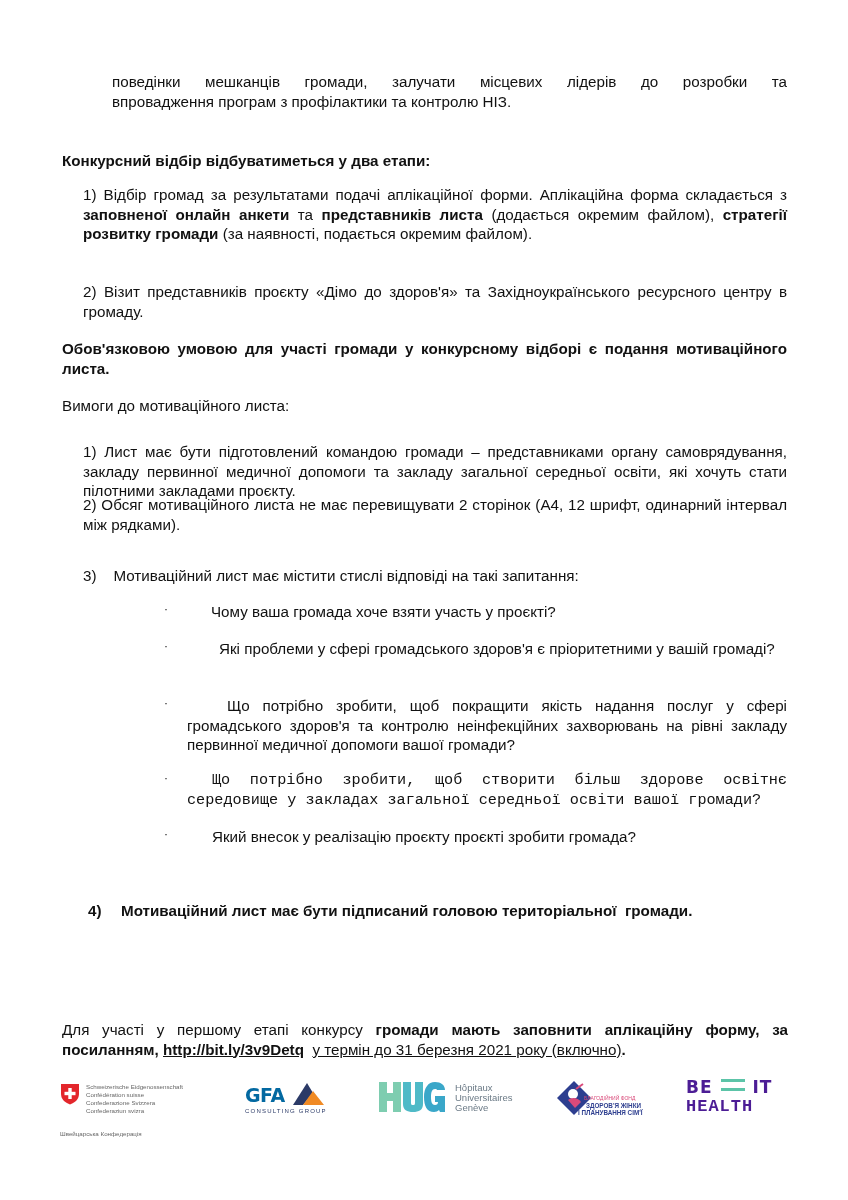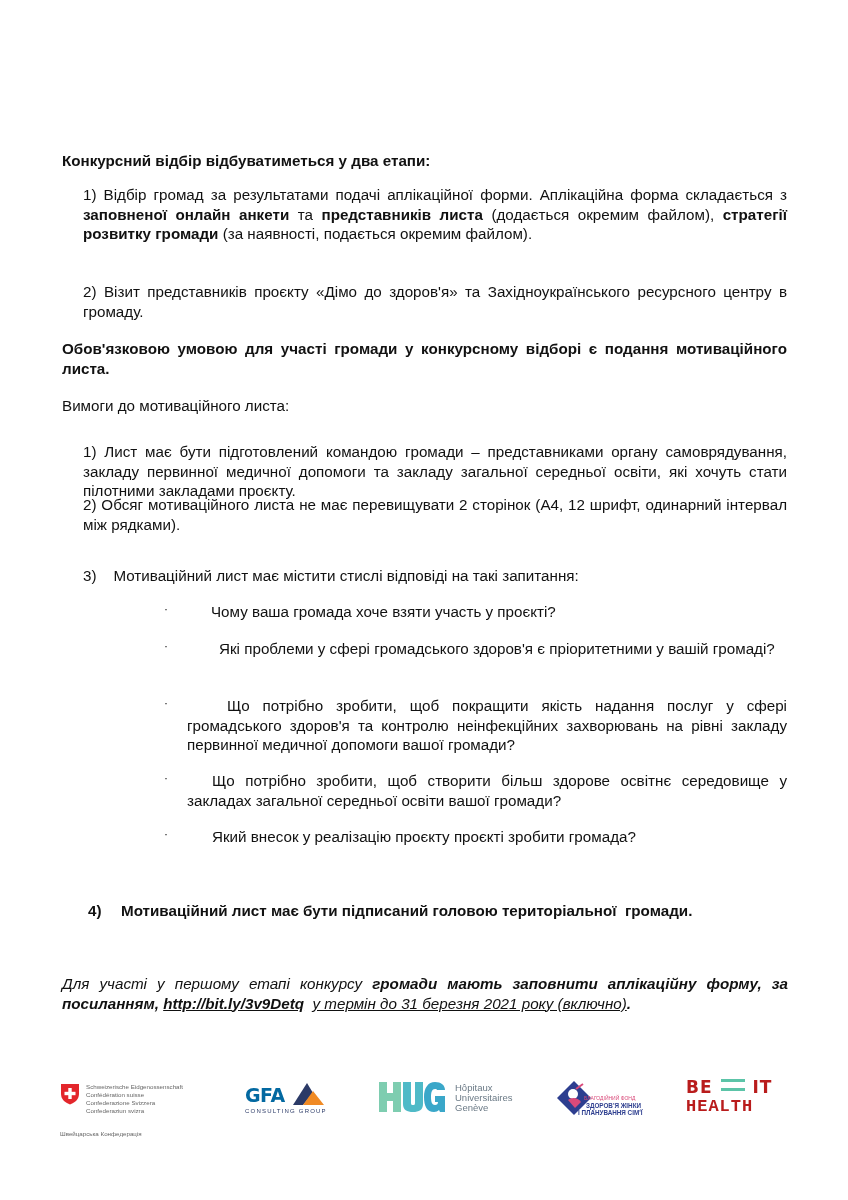--- a/index.html
+++ b/index.html
@@ -10,28 +10,30 @@
     .b { font-weight: bold; }
     .u { text-decoration: underline; }
     .nojust { text-align: left; }
     .bullet-dot { position: absolute; font-size: 12px; }
     
     .logo { position: absolute; }
     .swiss-text { position: absolute; font-size: 6.2px; line-height: 8px; color: #666; white-space: nowrap; }
     .gfa-word { font-family: "DejaVu Sans", sans-serif; font-weight: bold; color: #0369a1; font-size: 19px; letter-spacing: -0.5px; }
     .gfa-sub { font-size: 6px; color: #2b3a67; letter-spacing: 1.2px; white-space: nowrap; }
     .hug-sub { font-size: 9.5px; line-height: 10px; color: #6b7a86; white-space: nowrap; }
-    .beit { font-family: "DejaVu Sans", sans-serif; font-weight: bold; color: #b91c1c; font-size: 17px; line-height: 20px; letter-spacing: 1px; white-space: nowrap; }
+    .beit { font-family: "DejaVu Sans", sans-serif; font-weight: bold; color: #4c1d95; font-size: 17px; line-height: 20px; letter-spacing: 1px; white-space: nowrap; }
     .uwhf-text { font-size: 6.3px; line-height: 7px; font-weight: bold; color: #2d3e8f; white-space: nowrap; }
     .uwhf-top { font-size: 5px; color: #d94a7a; white-space: nowrap; }
   </style>
 </head>
 <body>
 
 <div class="p j" style="left:112px; top:72px; width:675px;">
+  <span style="display:block; text-align:justify; text-align-last:justify;">поведінки мешканців громади, залучати місцевих лідерів до розробки та</span>
+  <span style="display:block;">впровадження програм з профілактики та контролю НІЗ.</span>
 </div>
 
 <div class="p b" style="left:62px; top:151px; width:720px;">Конкурсний відбір відбуватиметься у два етапи:</div>
 
 <div class="p" style="left:83px; top:185px; width:704px;">
   <span>1) Відбір громад за результатами подачі аплікаційної форми. Аплікаційна форма складається з </span><span class="b">заповненої онлайн анкети</span><span> та </span><span class="b">представників листа</span><span> (додається окремим файлом), </span><span class="b">стратегії розвитку громади</span><span> (за наявності, подається окремим файлом).</span>
 </div>
 
 <div class="p" style="left:83px; top:282px; width:704px;">2)  Візит представників проєкту «Дімо до здоров'я» та Західноукраїнського ресурсного центру в громаду.</div>
 
@@ -53,32 +55,32 @@
   <div>
     <span class="bullet-dot" style="left:164px; top:639px;">·</span>
     <div class="p" style="left:187px; top:639px; width:600px; text-indent:32px;">Які проблеми у сфері громадського здоров'я є пріоритетними у вашій громаді?</div>
   </div>
   <div>
     <span class="bullet-dot" style="left:164px; top:696px;">·</span>
     <div class="p" style="left:187px; top:696px; width:600px; text-indent:40px;">Що потрібно зробити, щоб покращити якість надання послуг у сфері громадського здоров'я та контролю неінфекційних захворювань на рівні закладу первинної медичної допомоги вашої громади?</div>
   </div>
   <div>
     <span class="bullet-dot" style="left:164px; top:771px;">·</span>
-    <div class="p" style="left:187px; top:771px; width:600px; text-indent:25px;">Що потрібно зробити, щоб створити більш здорове освітнє середовище у закладах загальної середньої освіти вашої громади?</div>
+    <div class="p" style="left:187px; top:771px; width:600px; text-indent:25px;font-family:Liberation Mono, monospace;">Що потрібно зробити, щоб створити більш здорове освітнє середовище у закладах загальної середньої освіти вашої громади?</div>
   </div>
   <div>
     <span class="bullet-dot" style="left:164px; top:827px;">·</span>
     <div class="p nojust" style="left:187px; top:827px; width:600px; text-indent:25px;">Який внесок у реалізацію проєкту проєкті зробити громада?</div>
   </div>
 </div>
 
 <div class="p b nojust" style="left:88px; top:901px; width:30px;">4)</div>
 <div class="p b nojust" style="left:121px; top:901px; width:670px; white-space:pre;">Мотиваційний лист має бути підписаний головою територіальної  громади.</div>
 
-<div class="p" style="left:62px; top:974px; width:726px;font-style:italic;">
+<div class="p" style="left:62px; top:1020px; width:726px;">
   <span>Для участі у першому етапі конкурсу </span><span class="b">громади мають заповнити аплікаційну форму, за посиланням, </span><a class="b u" style="color:#111;" href="#">http://bit.ly/3v9Detq</a>&nbsp; <span class="u">у термін до 31 березня 2021 року (включно)</span><span class="b">.</span>
 </div>
 
 <div>
 
   <div class="logo" style="left:60px; top:1080px; width:150px; height:60px;">
     <svg width="20" height="22" style="position:absolute; left:0; top:3px;">
       <path d="M1 1 H19 V11 C19 17 14 20 10 21.5 C6 20 1 17 1 11 Z" fill="#e3262b"></path>
       <rect x="8.3" y="5" width="3.4" height="11" fill="#fff"></rect>
       <rect x="4.5" y="8.8" width="11" height="3.4" fill="#fff"></rect>

